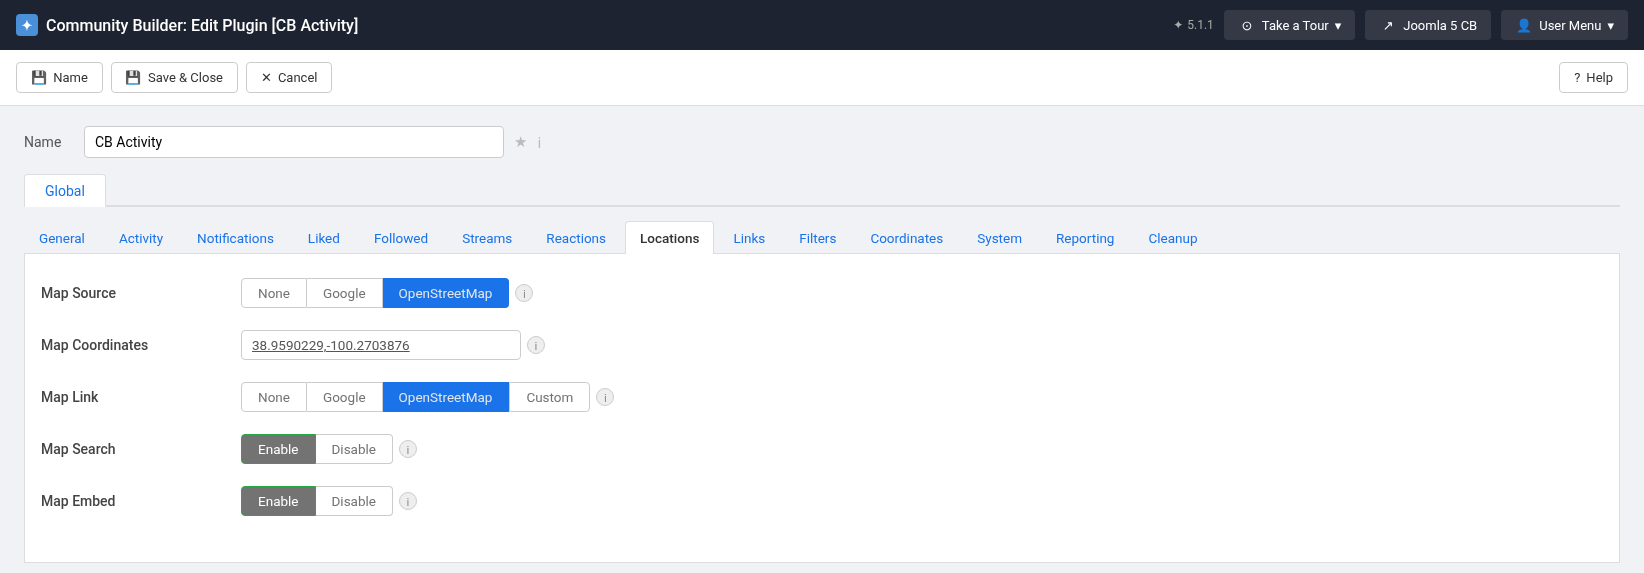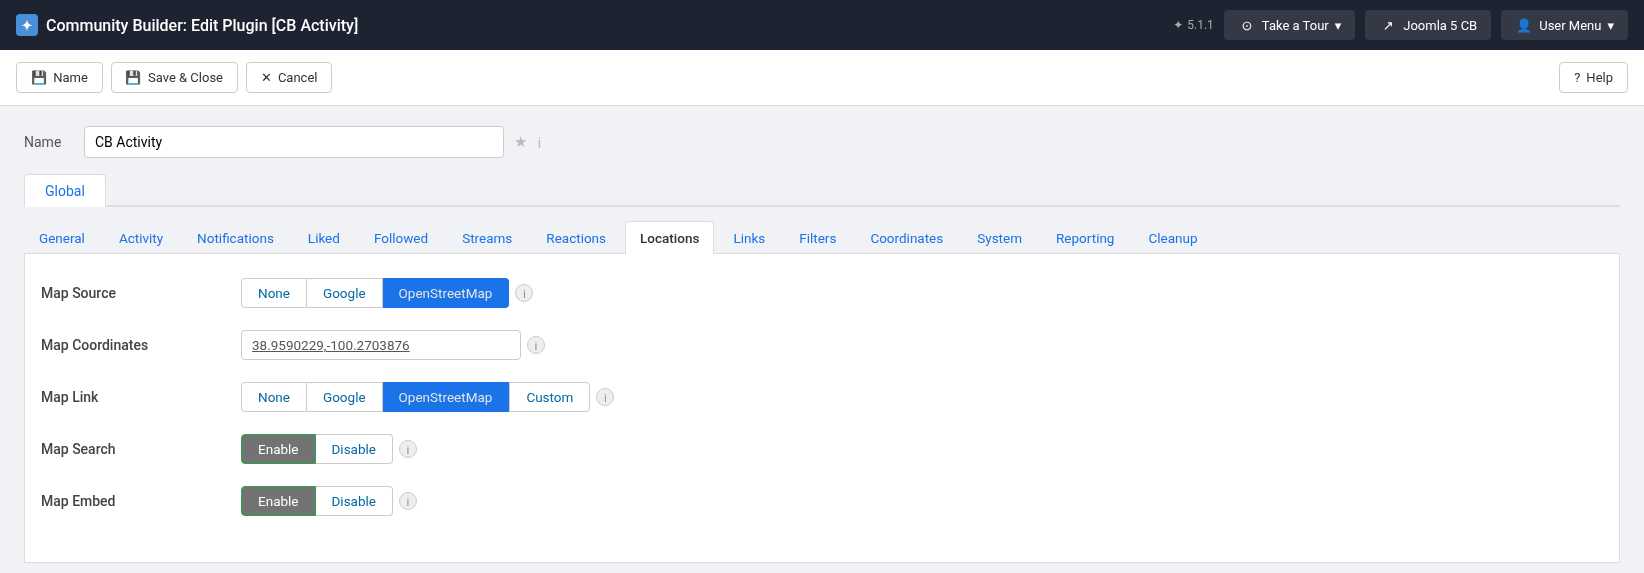--- a/index.html
+++ b/index.html
@@ -154,21 +154,21 @@
       display: flex; align-items: center; gap: 6px; flex-wrap: wrap;
     }
 
     
     .btn-group {
       display: flex;
     }
     .btn-group-item {
       padding: 6px 16px; font-size: 13.5px;
       border: 1px solid #ccc; background: #fff;
-      color: #0369a1; cursor: pointer;
+      color: #737373; cursor: pointer;
     }
     .btn-group-item:first-child { border-radius: 4px 0 0 4px; }
     .btn-group-item:last-child { border-radius: 0 4px 4px 0; }
     .btn-group-item + .btn-group-item { border-left: none; }
     .btn-group-item.active-blue {
       background: #1a73e8; color: #e5e5e5; border-color: #1a73e8;
     }
     .btn-group-item.active-blue + .btn-group-item { border-left: 1px solid #ccc; }
     .btn-group-item.active-green {
       background: #737373; color: #fff; border-color: #28a745;

